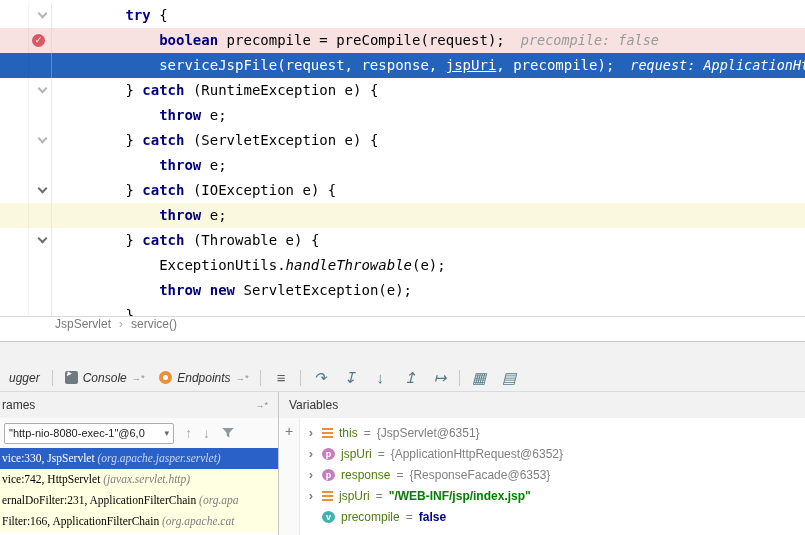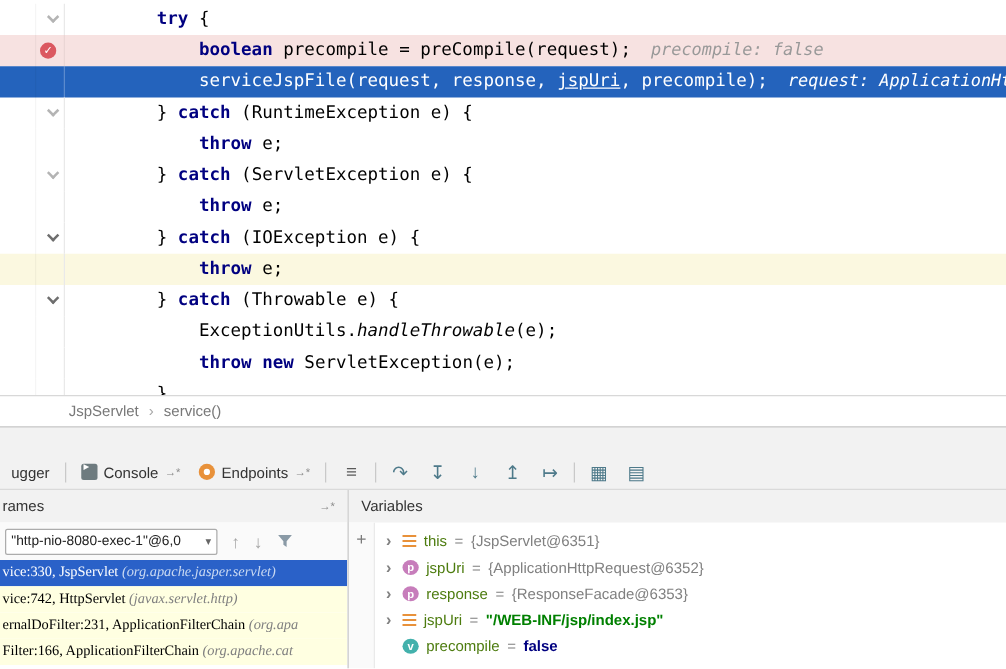--- a/index.html
+++ b/index.html
@@ -24,30 +24,30 @@
   .hl-exec .hint { color:var(--hint-on-exec,#A9C0E8); }
   .hl-exec .gutter { border-right-color:rgba(255,255,255,0.25); }
   .hl-breakpoint .gutter { border-right-color:rgba(0,0,0,0.05); }
   .bp { position:absolute; left:32px; top:6px; width:13px; height:13px; border-radius:50%;
         background:var(--breakpoint-red,#DB5860); color:#fff; font-size:9px; line-height:13px; text-align:center; }
   .fold { position:absolute; right:5px; top:7px; width:7px; height:7px;
           border-right:2px solid #B4B4B4; border-bottom:2px solid #B4B4B4; transform:rotate(45deg); }
   .fold.dark { border-color:#6E6E6E; }
 
   
-  .breadcrumb { height:25px; border-top:1px solid #D8D8D8; background:#fff; display:flex; align-items:center;
+  .breadcrumb { height:25px; border-top:1px solid #D8D8D8; background:#fff; display:flex; 
                 padding-left:55px; gap:8px; font-size:12px; color:#787878; }
   .breadcrumb .bsep { color:#A8A8A8; }
 
   
   .gap-band { height:23px; background:var(--panel-bg,#F2F2F2); border-top:1px solid #C8C8C8; }
 
   
   .tabbar { height:28px; background:var(--panel-bg,#F2F2F2); border-bottom:1px solid #DADADA;
-            display:flex; align-items:center; padding:0 6px; gap:9px; font-size:12px; color:#333; }
+            display:flex; align-items:center; padding:0 6px; gap:9px; font-size:12px; color:#333;font-style:italic; }
   .tab { display:flex; align-items:center; gap:5px; padding:0 3px; height:100%; }
   .tab-mark { font-size:9px; color:#8A8A8A; }
   .vsep { width:1px; height:16px; background:#C9C9C9; flex:0 0 1px; }
   .icon-console { width:13px; height:13px; background:#6E7B7F; border-radius:2px; position:relative; }
   .icon-console::after { content:"▸"; position:absolute; left:2px; top:-3px; color:#fff; font-size:9px; }
   .icon-endpoints { width:13px; height:13px; background:#E8913A; border-radius:50%; position:relative; }
   .icon-endpoints::after { content:""; position:absolute; left:4px; top:4px; width:5px; height:5px; border-radius:50%; background:#fff; }
   .tb-icons { display:flex; align-items:center; gap:8px; }
   .tbicon { font-size:15px; color:var(--icon-teal,#4E7A8A); width:22px; text-align:center; }
 

